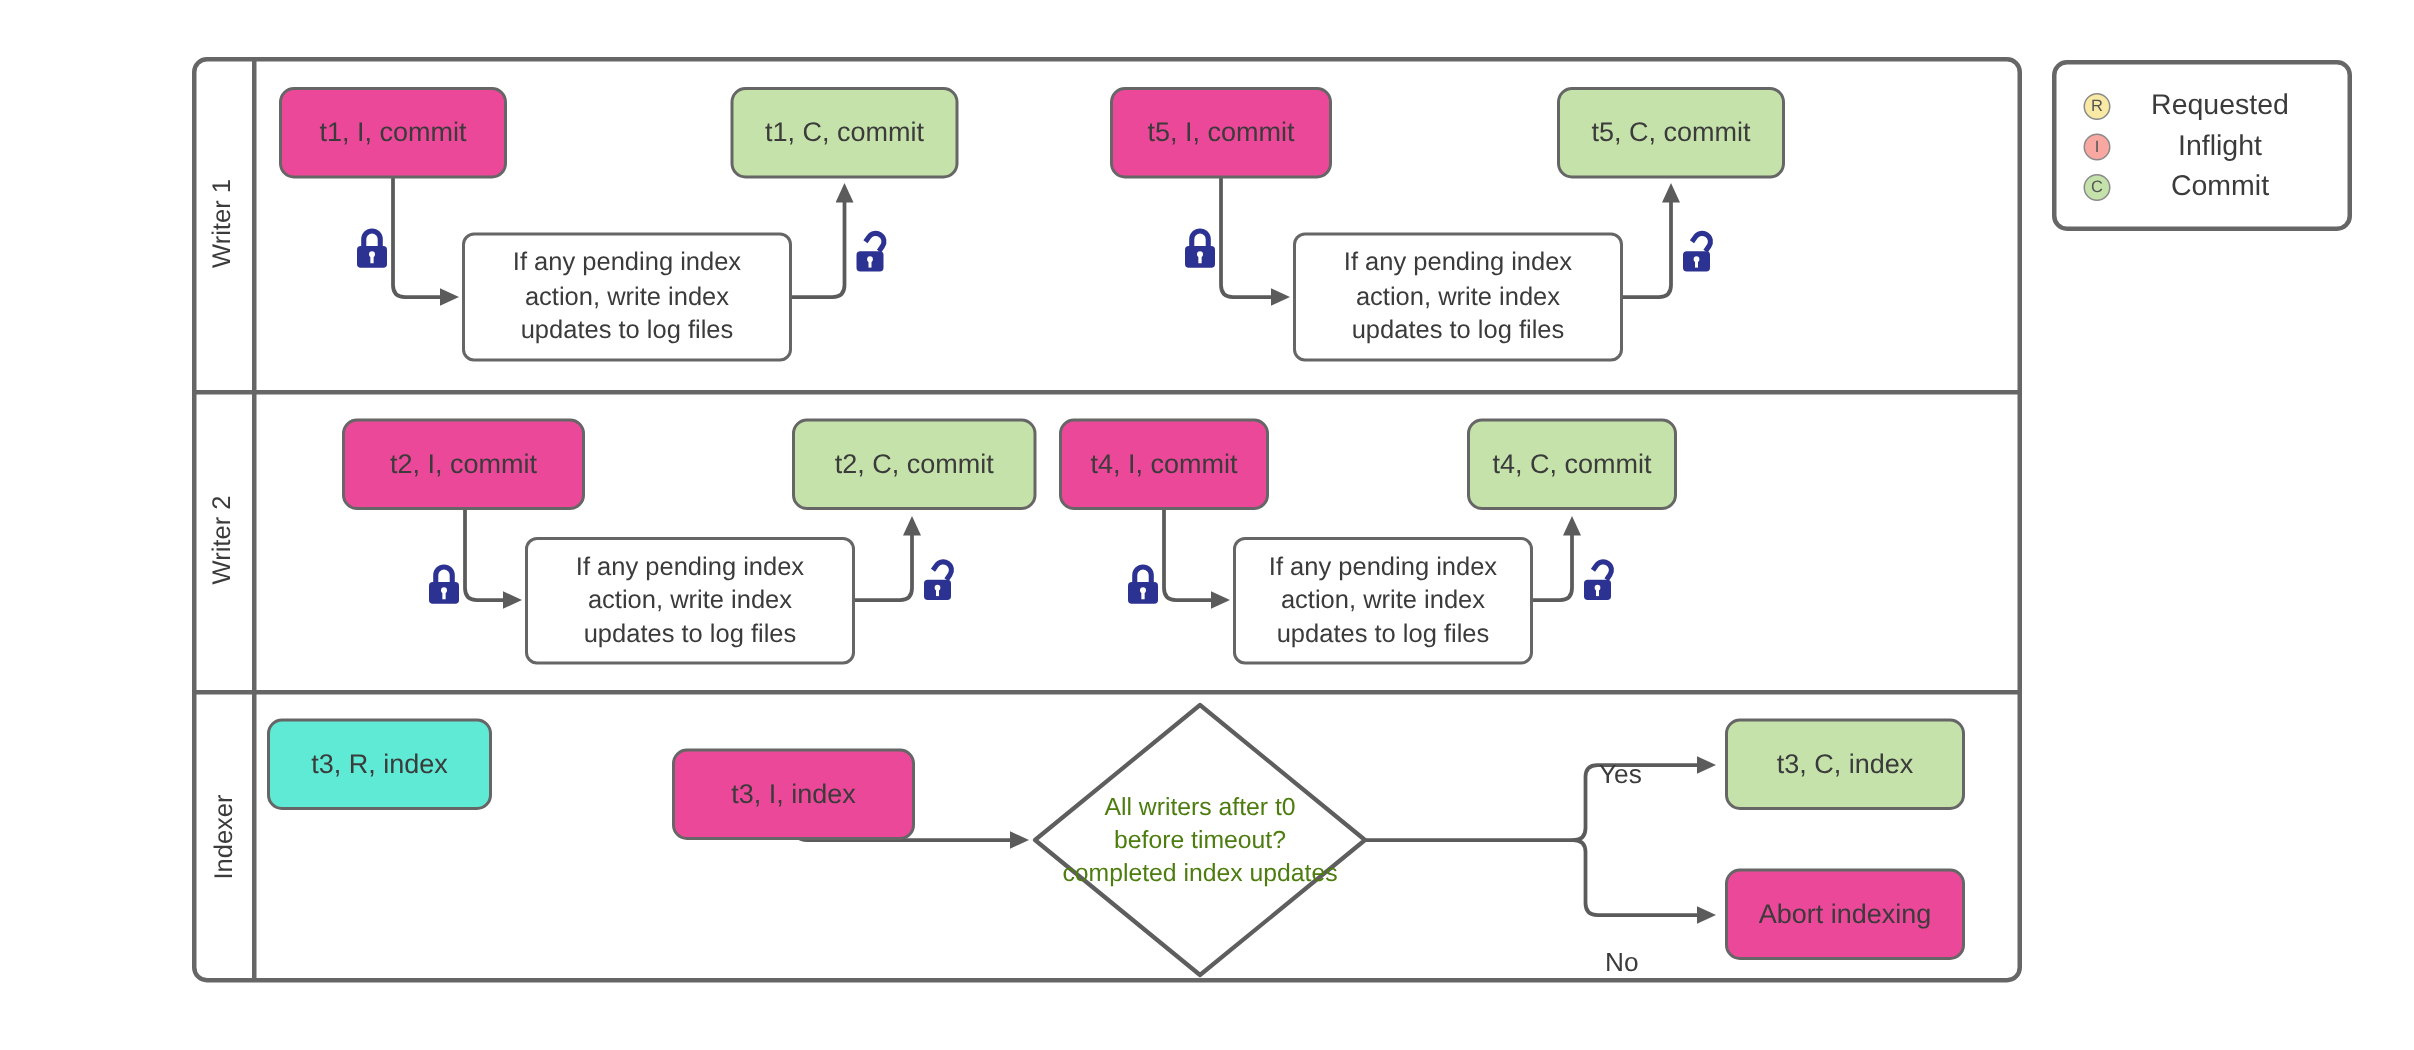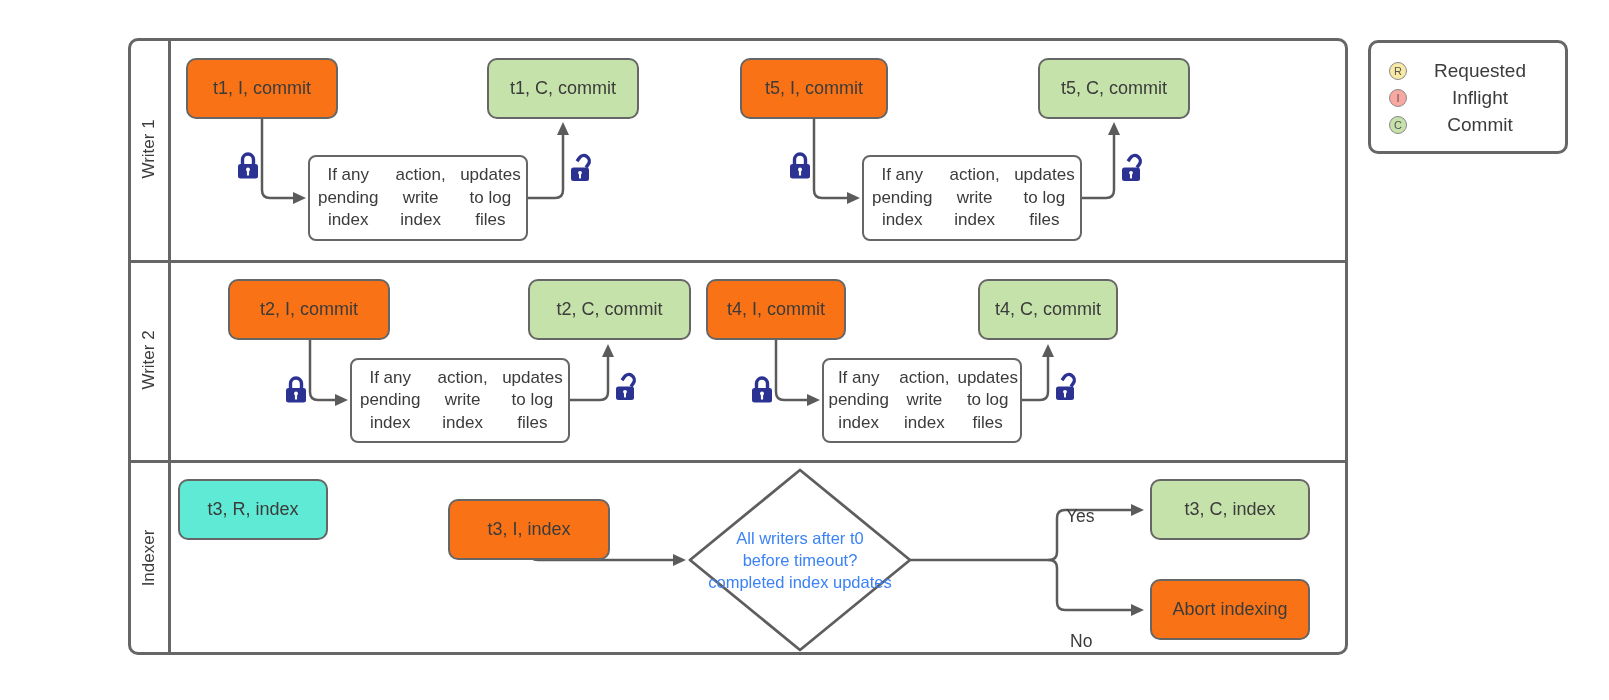--- a/index.html
+++ b/index.html
@@ -22,30 +22,30 @@
   }
   .lane-label span {
     transform:rotate(-90deg); white-space:nowrap; font-size:17px; color:#3b3b3b;
   }
 
   .node {
     position:absolute; box-sizing:border-box; border:2.5px solid #666; border-radius:10px;
     display:flex; align-items:center; justify-content:center;
     font-size:18px; color:#3b3b3b; background:#fff; text-align:center;
   }
-  .pink   { background:#f97316; }
+  .pink   { background:#ec4899; }
   .green  { background:#c5e2aa; }
   .yellow { background:#5eead4;text-align:right; }
   .proc {
-    font-size:17px; line-height:1.32; border-radius:8px; background:#fff;
+    flex-direction:column; font-size:17px; line-height:1.32; border-radius:8px; background:#fff;
   }
 
   .diamond-text {
     position:absolute; left:688px; top:527px; width:224px; text-align:center;
-    font-size:16.5px; line-height:1.34; color:#3b82f6;
+    font-size:16.5px; line-height:1.34; color:#4d7c0f;
   }
   .edge-label { position:absolute; font-size:17.5px; color:#3b3b3b;margin-top:20px; }
 
   .legend {
     position:absolute; left:1368px; top:40px; width:200px; height:114px;
     border:3px solid #666; border-radius:10px; box-sizing:border-box;
     padding:14px 12px 0 18px;
   }
   .legend-row { display:flex; align-items:center; height:27px; }
   .legend-icon {

